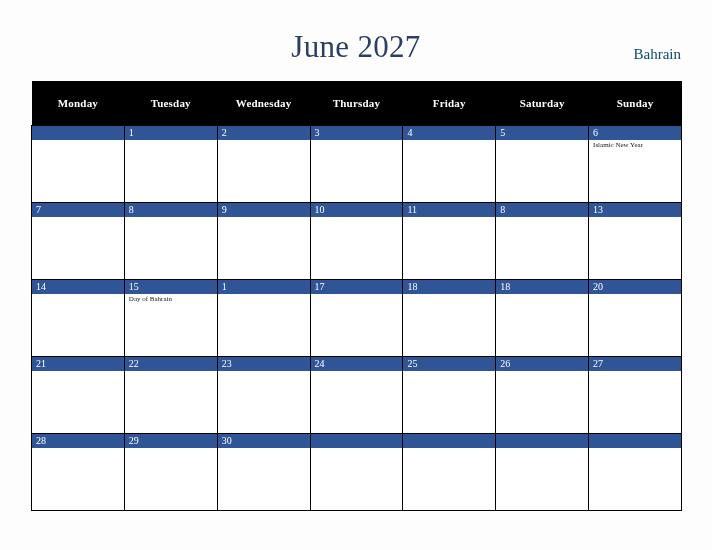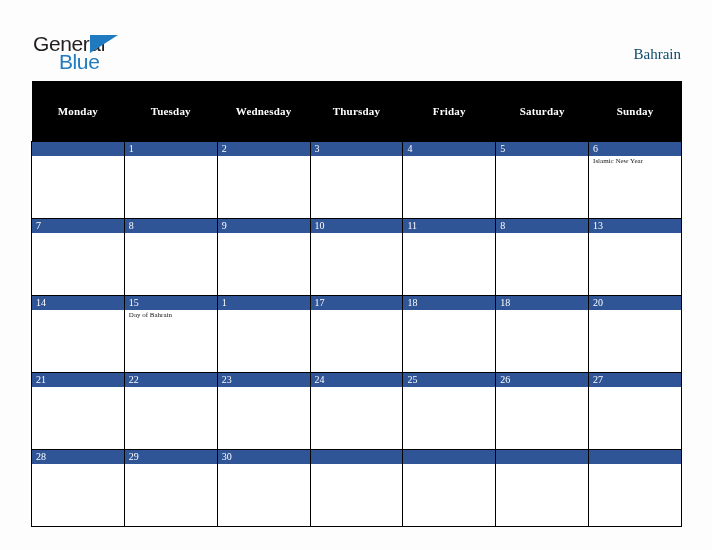--- a/index.html
+++ b/index.html
@@ -94,21 +94,21 @@
     border-collapse: collapse;
     table-layout: fixed;
   }
 
   #calendar th {
     background: #000000;
     color: #ffffff;
     font-size: 11px;
     font-weight: bold;
     height: 28px;
-    padding: 16px;
+    padding: 8px;
     text-align: center;
     vertical-align: middle;
     border: 0;
     letter-spacing: 0.2px;
   }
 
   #calendar td {
     padding: 0;
     vertical-align: top;
     border-left: 1px solid #000000;
@@ -146,26 +146,22 @@
     display: block;
     white-space: nowrap;
     overflow: hidden;
   }
 </style>
 </head>
 <body>
 
 <div id="header">
 
-  <div id="logo">
-    <span id="logo-general">General</span>
-    <span id="logo-triangle"></span>
-    <span id="logo-blue">Blue</span>
-  </div>
-
+
+  <div id="month-title">June 2027</div>
 
   <div id="country-label">Bahrain</div>
 
 </div>
 
 <table id="calendar">
   <thead>
     <tr id="weekday-row">
         <th>Monday</th>
         <th>Tuesday</th>

